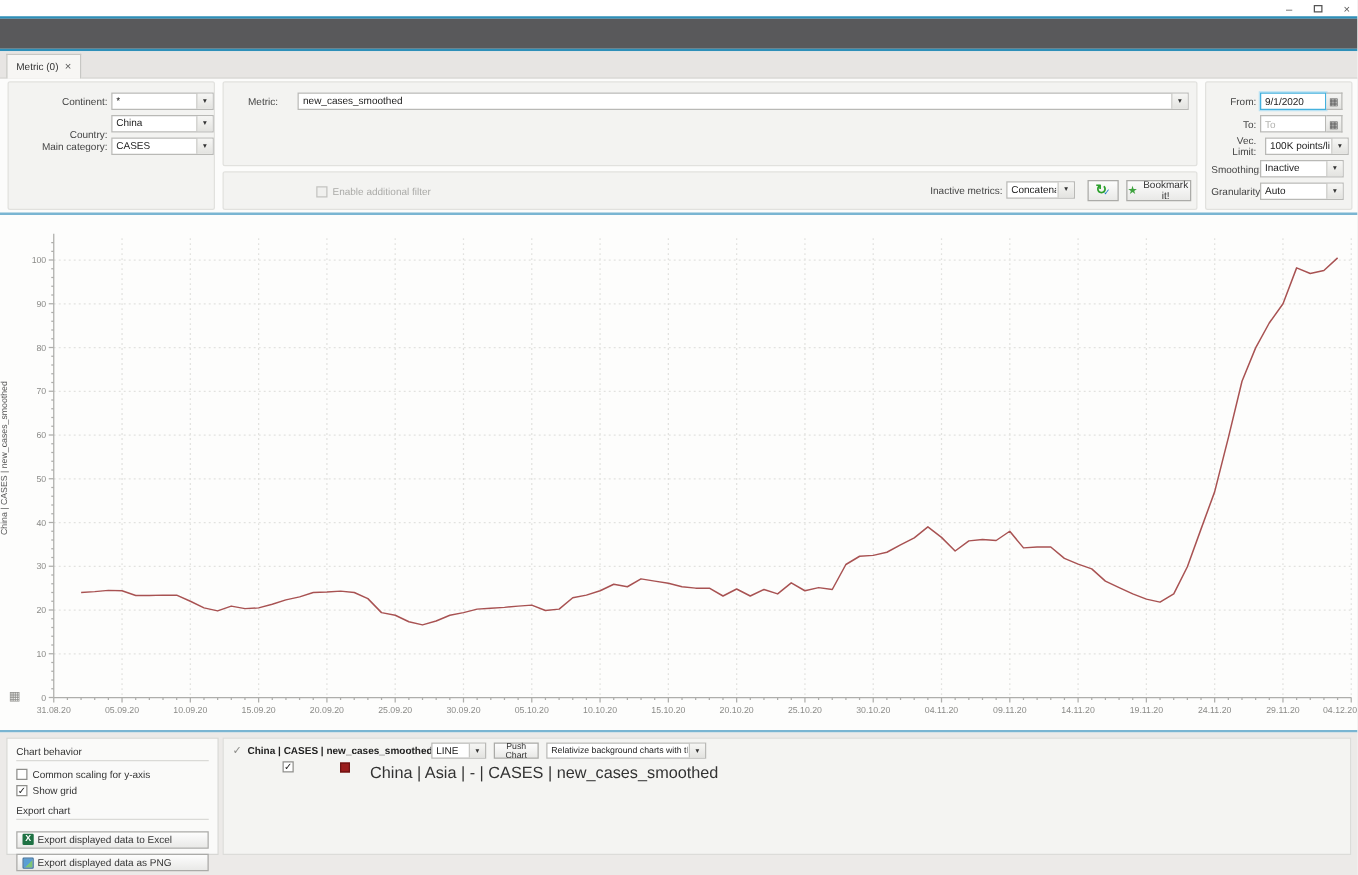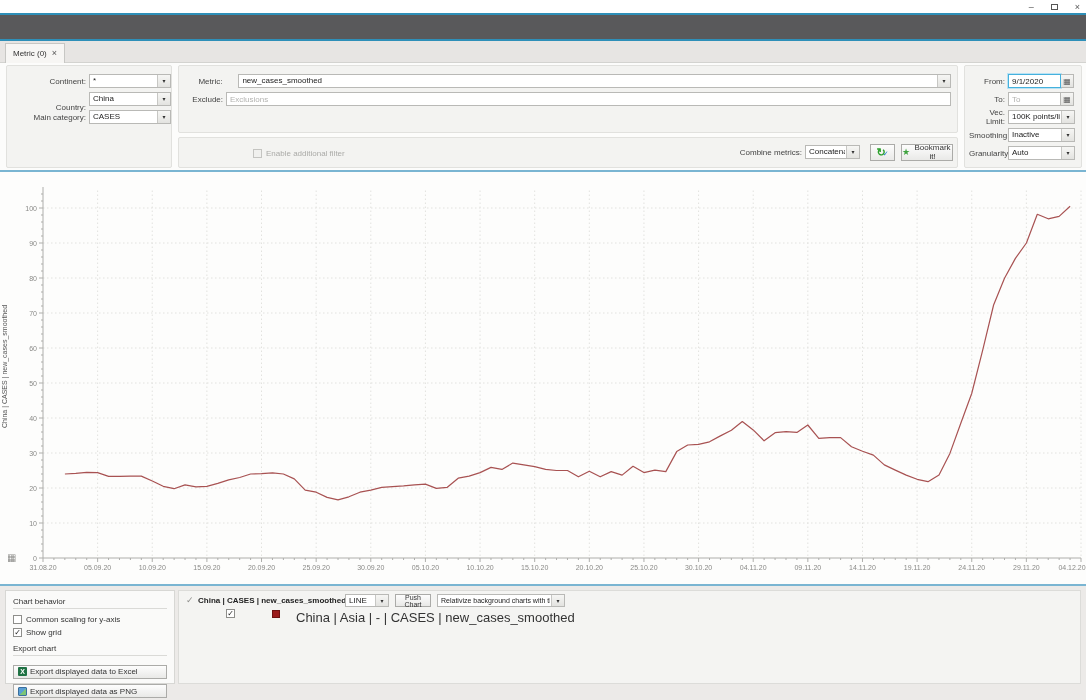--- a/index.html
+++ b/index.html
@@ -134,33 +134,29 @@
     </div>
 
     <div class="group g-midtop">
       <div class="frow" style="left:10px; top:8px; width:762px;gap:13px;">
         <span class="flabel" style="width:34px;">Metric:</span>
         <div class="combo" style="width:725px; margin-left:3px;">
           <span class="cval">new_cases_smoothed</span>
           <span class="arrow">▾</span>
         </div>
       </div>
-      <div class="frow" style="left:10px; top:26px; width:762px;">
-        <span class="flabel" style="width:34px;">Exclude:</span>
-        <input class="tfield" style="width: 725px; margin-left: 3px;" placeholder="Exclusions">
-      </div>
     </div>
 
     <div class="group g-midbot">
       <div class="frow" style="left:45px; top:8px;padding-left:29px;">
         <span class="cb disabled"></span>
         <span class="flabel dim" style="margin-left:4px;">Enable additional filter</span>
       </div>
       <div class="frow" style="left:545px; top:7px;">
-        <span class="flabel" style="width:78px;">Combine metrics:</span>
+        <span class="flabel" style="width:78px;">Inactive metrics:</span>
         <div class="combo" style="width:55px; margin-left:3px;">
           <span class="cval">Concatenate</span>
           <span class="arrow">▾</span>
         </div>
         <button class="btn" style="width:25px; margin-left:10px;">
           <span class="icon-refresh">↻</span>
             <span class="icon-refresh-check">✓</span>
         </button>
         <button class="btn" style="width:52px; margin-left:6px;">
           <span class="icon-star">★</span>
@@ -173,21 +169,21 @@
       <div class="frow" style="left:4px; top:8px; width:110px;">
         <span class="flabel" style="width:36px;">From:</span>
         <input class="tfield focused" style="width: 53px; margin-left: 3px;" value="9/1/2020">
         <span class="calbtn">▦</span>
       </div>
       <div class="frow" style="left:4px; top:26px; width:110px;">
         <span class="flabel" style="width:36px;">To:</span>
         <input class="tfield" style="width: 53px; margin-left: 3px;" placeholder="To">
         <span class="calbtn">▦</span>
       </div>
-      <div class="frow" style="left:4px; top:44px; width:110px;">
+      <div class="frow" style="left:4px; top:44px; width:110px;justify-content:space-between;">
         <span class="flabel" style="width:36px;">Vec. Limit:</span>
         <div class="combo" style="width:67px; margin-left:3px;">
           <span class="cval">100K points/line</span>
           <span class="arrow">▾</span>
         </div>
       </div>
       <div class="frow" style="left:4px; top:62px; width:110px;">
         <span class="flabel" style="width:36px;">Smoothing:</span>
         <div class="combo" style="width:67px; margin-left:3px;">
           <span class="cval">Inactive</span>

